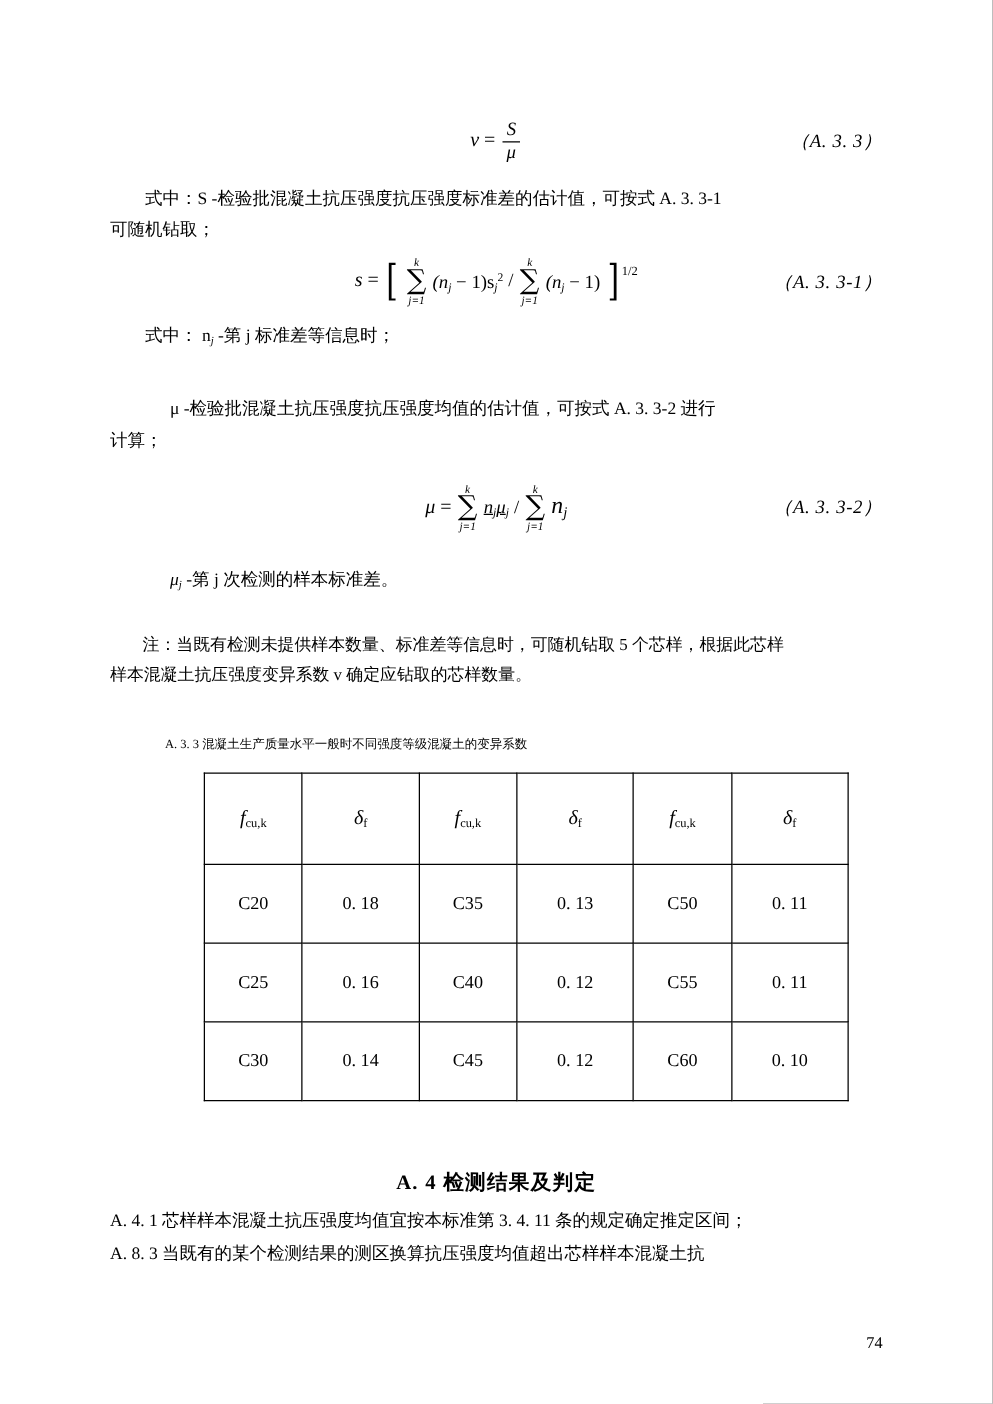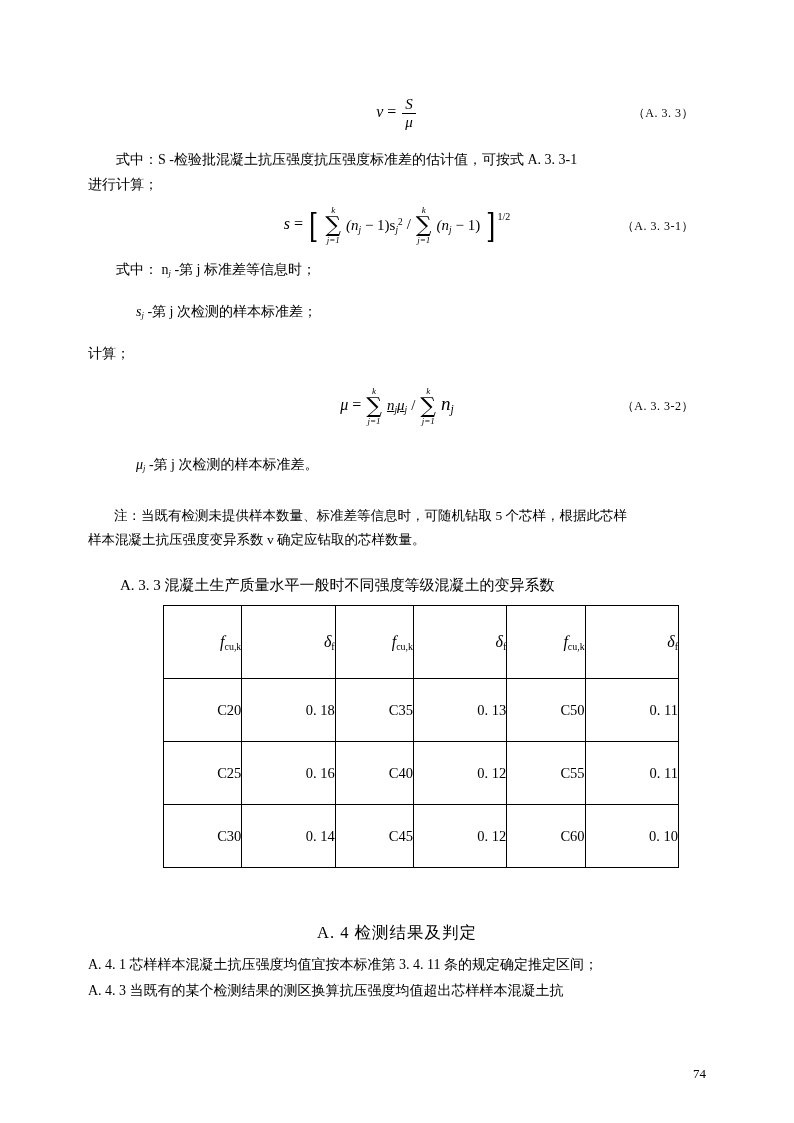--- a/index.html
+++ b/index.html
@@ -29,26 +29,27 @@
     width: 100%;
     margin: 0;
     height: auto;
   }
   .formula-center {
     text-align: center;
     font-family: "Liberation Serif", "DejaVu Serif", serif;
   }
   .formula-num {
     position: absolute;
-    right: 12px;
+    right: 0;
     top: 50%;
     transform: translateY(-50%);
-    font-size: 12px;
+    font-size: 15px;
     letter-spacing: 0.5px;
     white-space: nowrap;
+    font-style: italic;
   }
   .italic { font-style: italic; }
   .frac {
     display: inline-block;
     vertical-align: middle;
     text-align: center;
     font-size: 15px;
     line-height: 1.12;
     margin: 0 2px;
   }
@@ -88,46 +89,46 @@
   .indent3 { padding-left: 48px; }
   .note {
     font-size: 13.5px;
     line-height: 1.8;
     margin: 0;
     text-align: justify;
   }
 
   
   .tbl-caption {
-    font-size: 15px;
+    font-size: 10px;
     padding-left: 28px;
-    margin: 4px;
+    margin: 16px;
   }
   table.data {
     border-collapse: collapse;
     margin: 10px 0 0 75px;
     width: 516px;
     font-family: "Liberation Serif", "DejaVu Serif", serif;
   }
   table.data th, table.data td {
     border: 1px solid #000;
-    text-align: right;
+    text-align: center;
     font-size: 14.5px;
     font-weight: normal;
     padding: 19px 0;
     height: 24px;
   }
   table.data tr.head th { height: 34px; font-size: 16px; }
   table.data th .italic { font-style: italic; }
 
   
   h2.sect {
     text-align: center;
     font-size: 16.5px;
-    font-weight: normal;
+    font-weight: bold;
     margin: 0;
     letter-spacing: 1px;
     font-family: "Liberation Serif", "DejaVu Serif", serif;
   }
 
   .pagenum {
     position: absolute;
     right: 88px;
     top: 1066px;
     font-size: 13px;
@@ -155,21 +156,21 @@
           <span class="num italic">S</span>
           <span class="den italic">μ</span>
         </span>
       </div>
       <div class="formula-num">（A. 3. 3）</div>
     </div>
 
     <div class="sp-16"></div>
 
     <p class="body" style="text-indent:28px;"><span>式中：S -检验批混凝土抗压强度抗压强度标准差的估计值，可按式 A. 3. 3-1</span></p>
-    <p class="body">进行计算；</p>
+    <p class="body">可随机钻取；</p>
 
     <div class="sp-8"></div>
 
     <div class="formula-row">
       <div class="formula-center">
         <span class="italic" style="font-size:16px;">s</span>
         <span style="font-size:16px;">=</span>
         <span class="bigbr">[</span>
         <span class="sigma-group">
           <span class="lim-top italic">k</span>
@@ -188,24 +189,24 @@
       </div>
       <div class="formula-num">（A. 3. 3-1）</div>
     </div>
 
     <div class="sp-12"></div>
 
     <p class="body" style="text-indent:28px;"><span>式中：  n</span><sub class="italic">j</sub><span> -第 j 标准差等信息时；</span></p>
 
     <div class="sp-16"></div>
 
-    <p class="body indent3"><span class="italic">s</span><sub class="italic">j</sub><span> -第 j 次检测的样本标准差；</span></p>
 
     <div class="sp-16"></div>
 
+    <p class="body indent3">μ -检验批混凝土抗压强度抗压强度均值的估计值，可按式 A. 3. 3-2 进行</p>
     <p class="body">计算；</p>
 
     <div class="sp-20"></div>
 
     <div class="formula-row">
       <div class="formula-center">
         <span class="italic" style="font-size:16px;">μ</span>
         <span style="font-size:16px;">=</span>
         <span class="sigma-group">
           <span class="lim-top italic">k</span>
@@ -275,18 +276,18 @@
     </table>
 
     <div class="sp-34"></div>
     <div class="sp-20"></div>
 
     <h2 class="sect">A. 4    检测结果及判定</h2>
 
     <div class="sp-8"></div>
 
     <p class="body">A. 4. 1 芯样样本混凝土抗压强度均值宜按本标准第 3. 4. 11 条的规定确定推定区间；</p>
-    <p class="body">A. 4. 3 当既有的某个检测结果的测区换算抗压强度均值超出芯样样本混凝土抗</p>
+    <p class="body">A. 8. 3 当既有的某个检测结果的测区换算抗压强度均值超出芯样样本混凝土抗</p>
 
   </div>
 
   <div class="pagenum">74</div>
 </div>
 
 </body></html>

